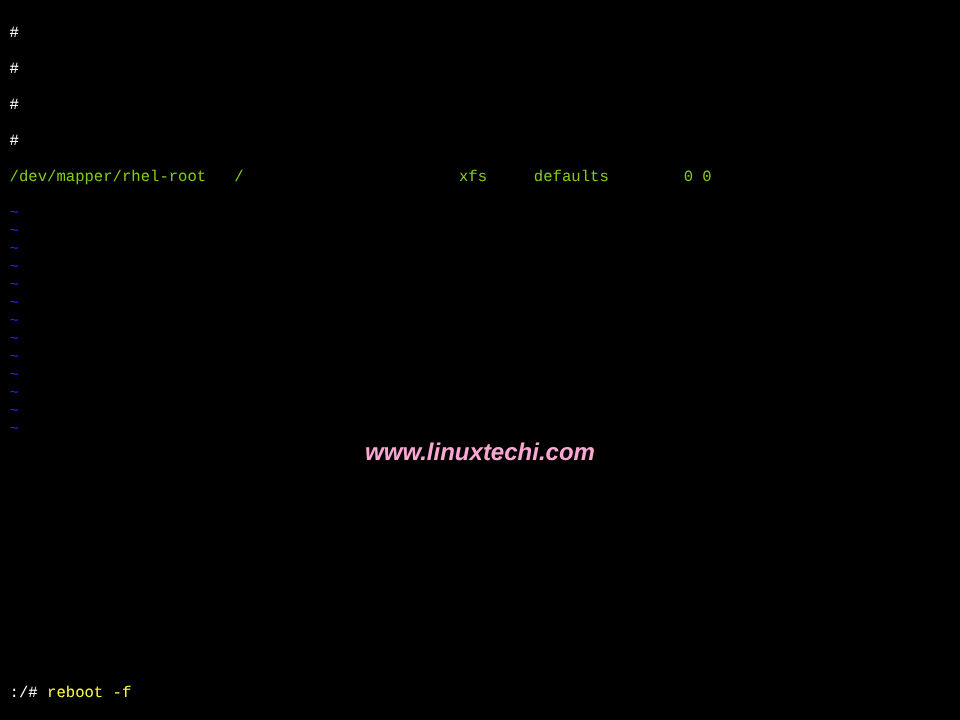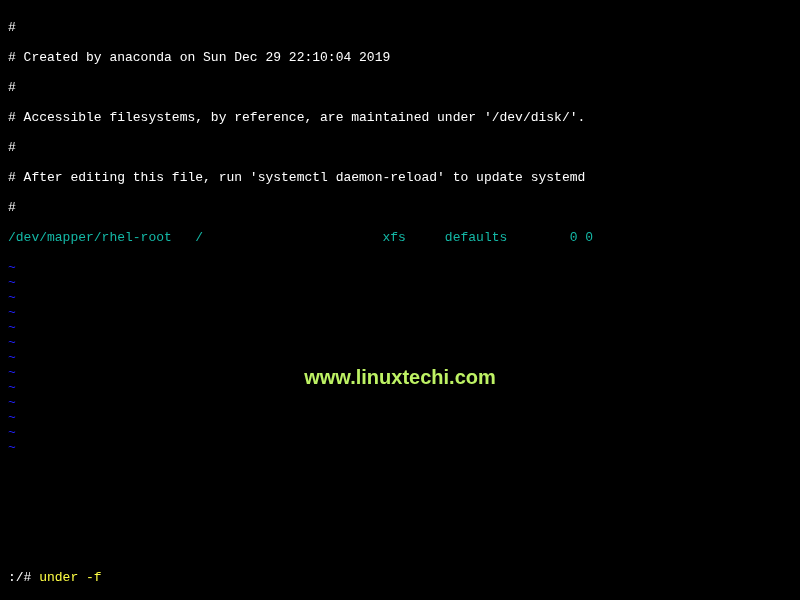--- a/index.html
+++ b/index.html
@@ -20,34 +20,35 @@
       padding: 5px 8px;
     }
     .terminal-content {
       white-space: pre;
       letter-spacing: 0;
     }
     .comment-line {
       color: #ffffff;
     }
     .data-line {
-      color: #14b8a6;
+      color: #84cc16;
     }
     .tilde-line {
       color: #2222ff;
     }
     .watermark {
       position: absolute;
       top: 370px;
       left: 50%;
       transform: translateX(-50%);
-      color: #bef264;
+      color: #f9a8d4;
       font-family: Arial, sans-serif;
       font-size: 20px;
       font-weight: bold;
+      font-style: italic;
       text-align: center;
     }
     .statusbar {
       position: absolute;
       bottom: 15px;
       left: 8px;
       right: 8px;
       color: #ffffff;
     }
     .statusbar .path {
@@ -55,27 +56,24 @@
     }
     .statusbar .command {
       color: #ffff44;
     }
   </style>
 </head>
 <body>
 
 <div class="terminal-content">
 <div class="comment-line">#</div>
-<div class="comment-line"># Created by anaconda on Sun Dec 29 22:10:04 2019</div>
 <div class="comment-line">#</div>
-<div class="comment-line"># Accessible filesystems, by reference, are maintained under '/dev/disk/'.</div>
 <div class="comment-line">#</div>
-<div class="comment-line"># After editing this file, run 'systemctl daemon-reload' to update systemd</div>
 <div class="comment-line">#</div>
 <div class="data-line">/dev/mapper/rhel-root   /                       xfs     defaults        0 0</div>
 <div id="tilde-container"><div class="tilde-line">~</div><div class="tilde-line">~</div><div class="tilde-line">~</div><div class="tilde-line">~</div><div class="tilde-line">~</div><div class="tilde-line">~</div><div class="tilde-line">~</div><div class="tilde-line">~</div><div class="tilde-line">~</div><div class="tilde-line">~</div><div class="tilde-line">~</div><div class="tilde-line">~</div><div class="tilde-line">~</div></div>
 </div>
 
 <div class="watermark">www.linuxtechi.com</div>
 
 <div class="statusbar">
-<span class="path">:/# </span><span class="command">under -f</span>
+<span class="path">:/# </span><span class="command">reboot -f</span>
 </div>
 
 </body></html>

